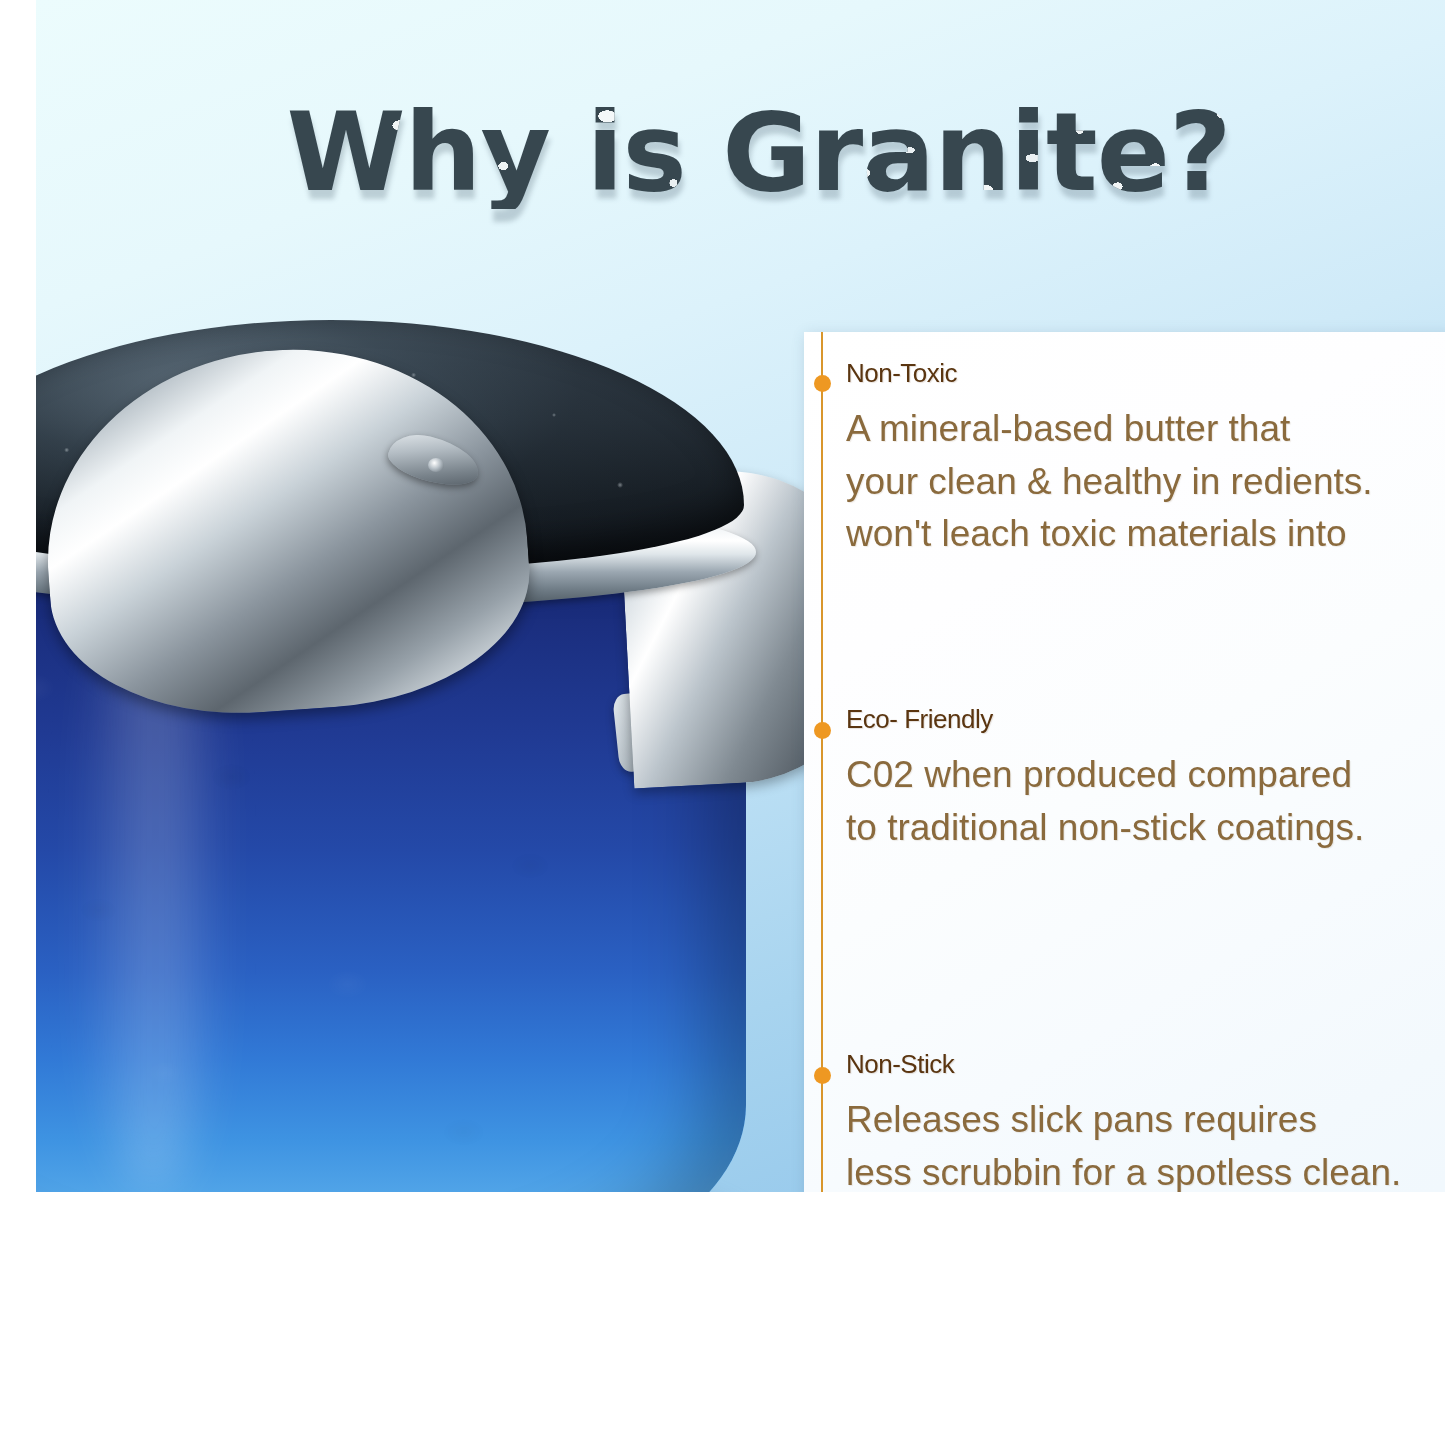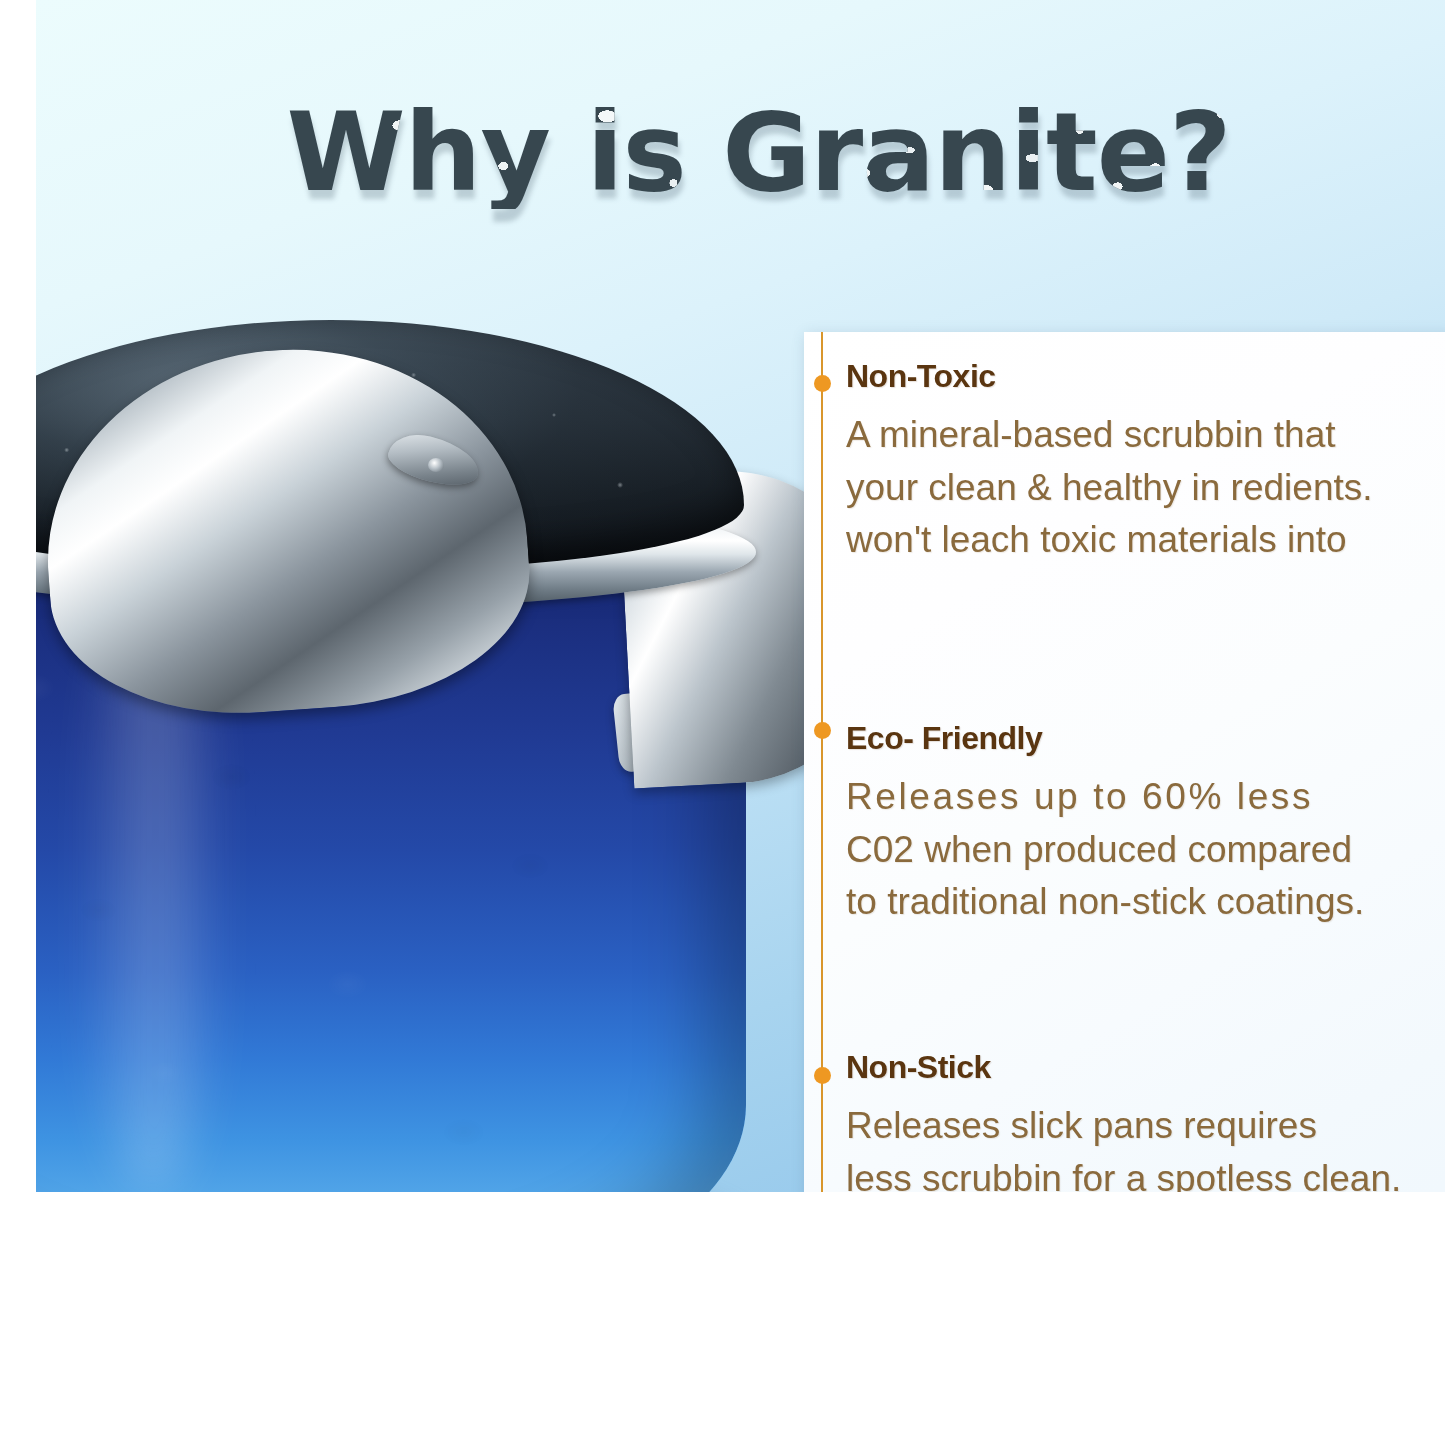--- a/index.html
+++ b/index.html
@@ -400,27 +400,27 @@
   #dot-1 { top: 43px; }
   #dot-2 { top: 390px; }
   #dot-3 { top: 735px; }
 
   .feature {
     position: absolute;
     left: 42px;
     width: 590px;
   }
   #feature-1 { top: 26px; }
-  #feature-2 { top: 388px; }
+  #feature-2 { top: 372px; }
   #feature-3 { top: 717px; }
 
   .feature-title {
     font-family: "Liberation Sans", sans-serif;
-    font-weight: 700;
-    font-size: 32px;
+    font-weight: 400;
+    font-size: 26px;
     letter-spacing: -0.5px;
     color: #5a3510;
     margin: 0 0 14px 0;
     text-shadow: 1px 1px 1px rgba(120,90,60,0.18);
   }
   .feature-body {
     font-family: "Liberation Sans", sans-serif;
     font-weight: 400;
     font-size: 37px;
     line-height: 1.42;
@@ -464,30 +464,29 @@
   <div id="panel">
 
     <div id="rail"></div>
     <div class="rail-dot" id="dot-1"></div>
     <div class="rail-dot" id="dot-2"></div>
     <div class="rail-dot" id="dot-3"></div>
 
     <div class="feature" id="feature-1">
       <p class="feature-title">Non-Toxic</p>
       <p class="feature-body">
-        <span style="display: block;">A mineral-based scrubbin that</span>
+        <span style="display: block;">A mineral-based butter that</span>
         <span style="display: block;">your clean &amp; healthy in redients.</span>
         <span style="display: block;">won't leach toxic materials into</span>
       </p>
     </div>
 
     <div class="feature" id="feature-2">
       <p class="feature-title">Eco- Friendly</p>
       <p class="feature-body">
-        <span class="justify-line" style="display: block;">Releases up to 60% less</span>
         <span style="display: block;">C02 when produced compared</span>
         <span style="display: block;">to traditional non-stick coatings.</span>
       </p>
     </div>
 
     <div class="feature" id="feature-3">
       <p class="feature-title">Non-Stick</p>
       <p class="feature-body">
         <span style="display: block;">Releases slick pans requires</span>
         <span style="display: block;">less scrubbin for a spotless clean.</span>

